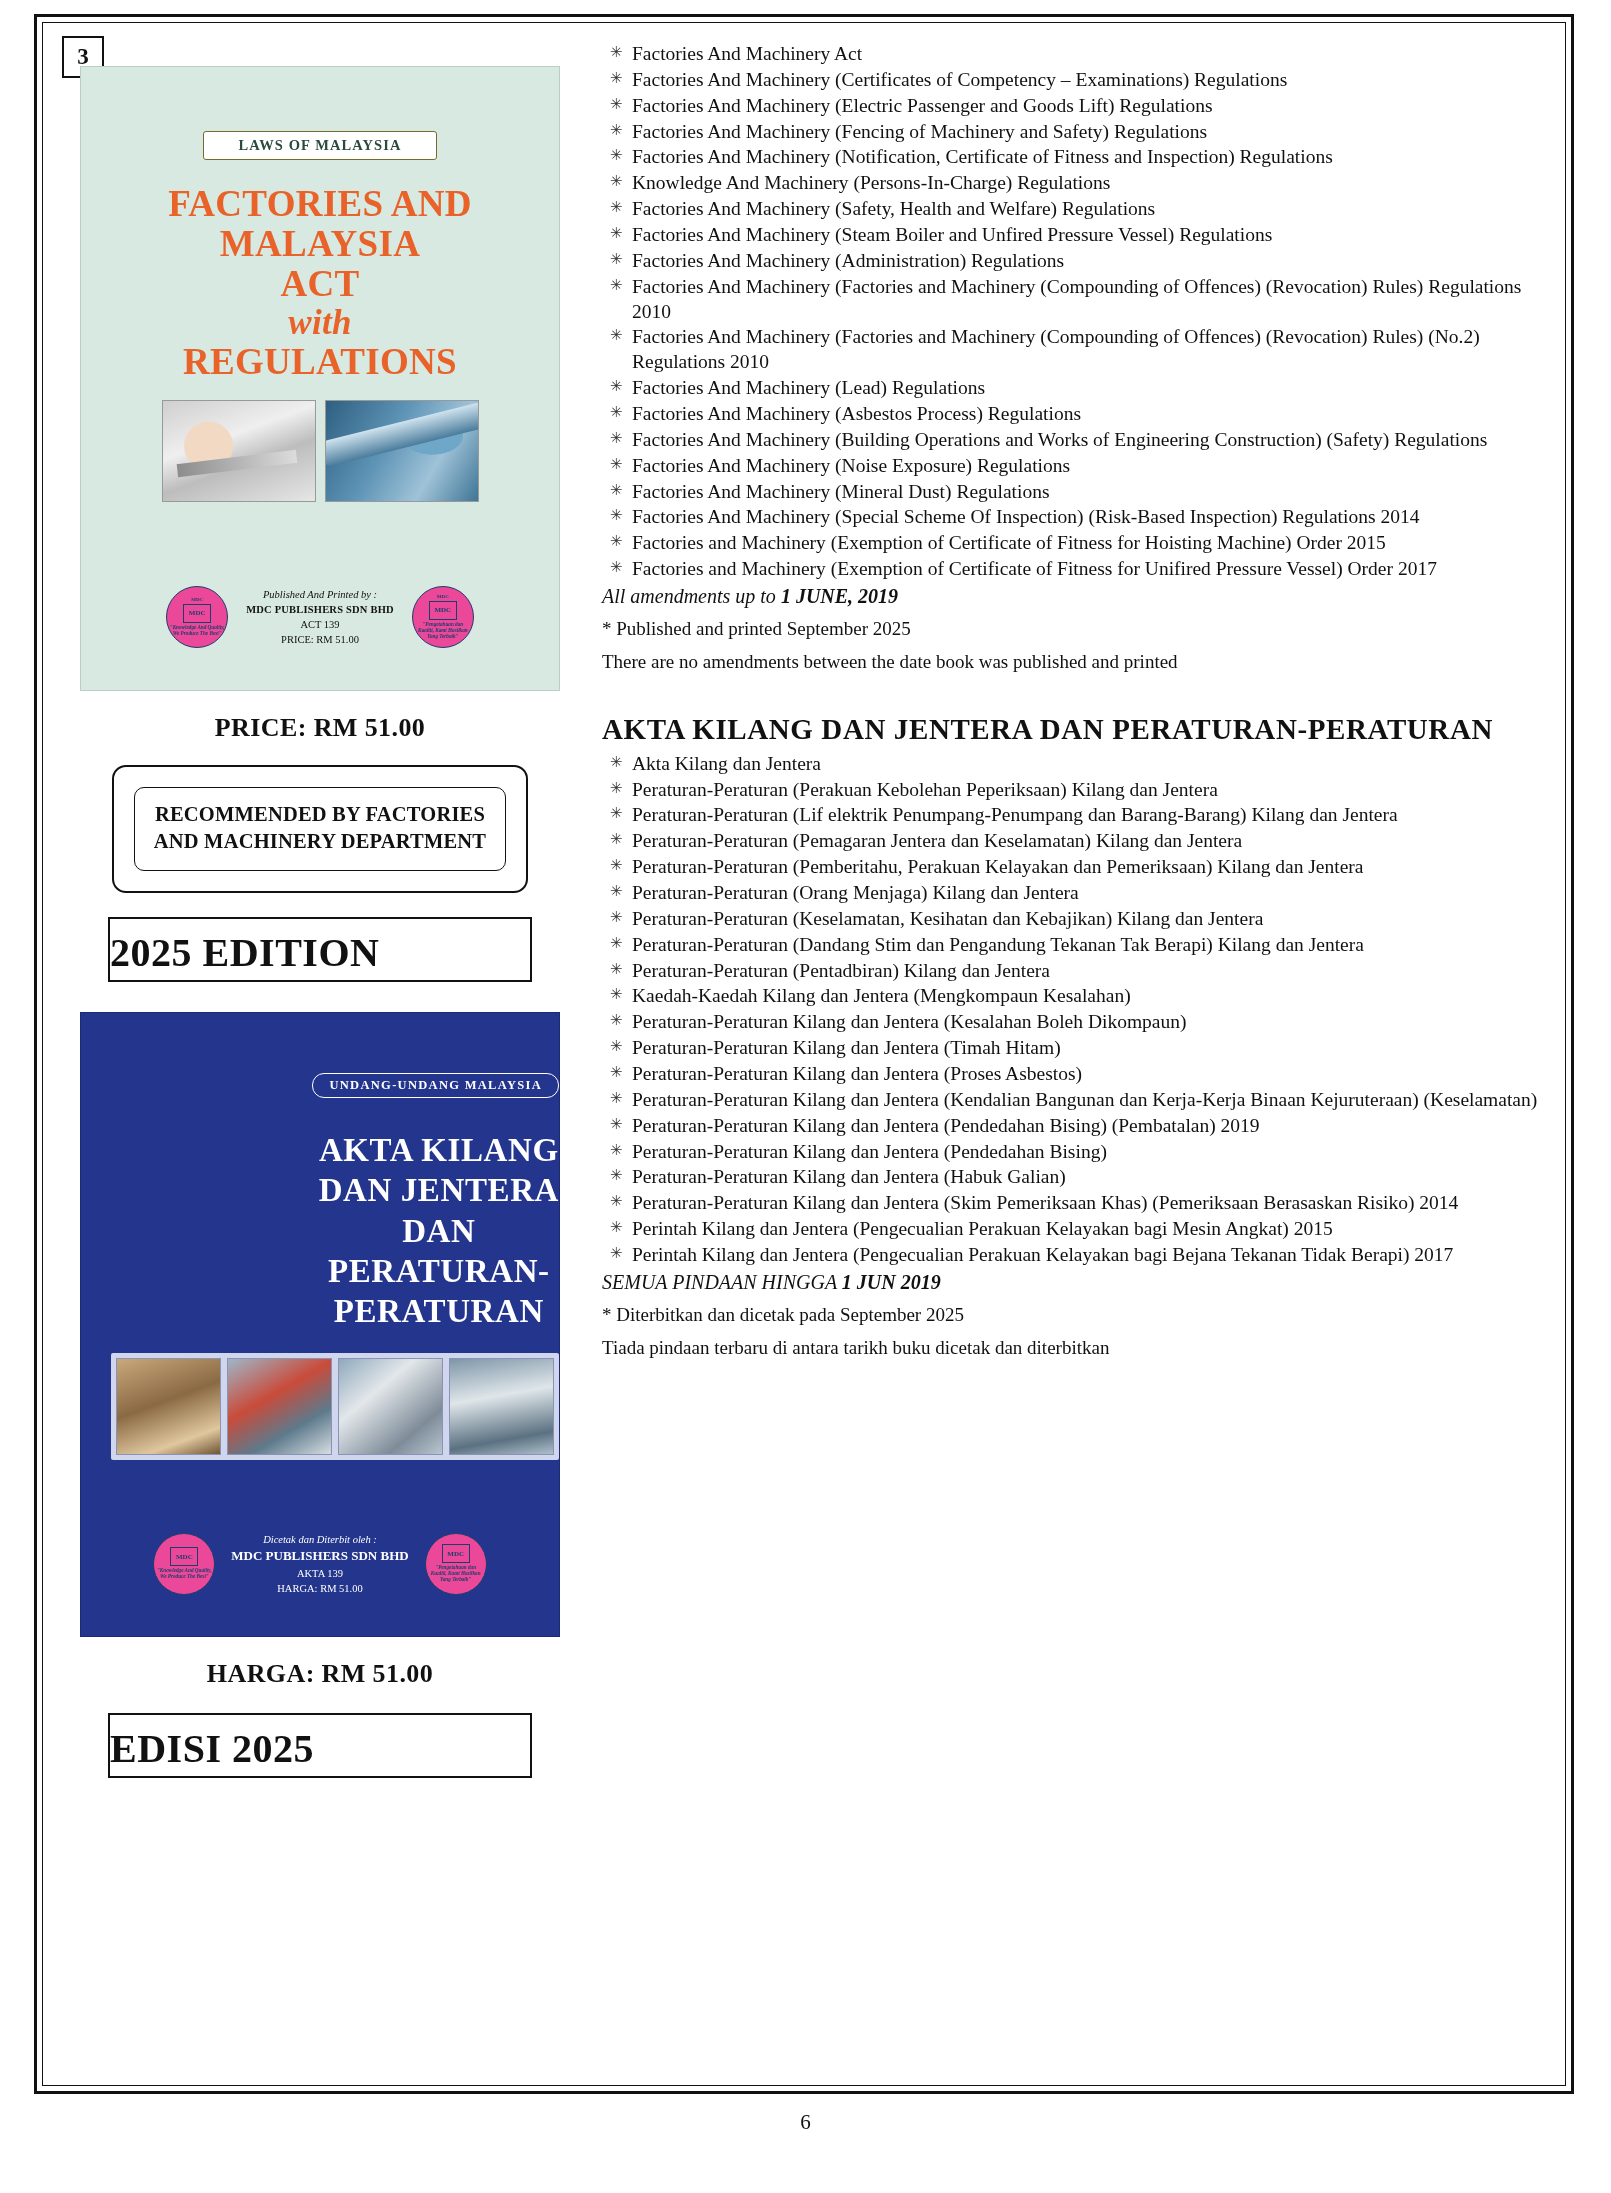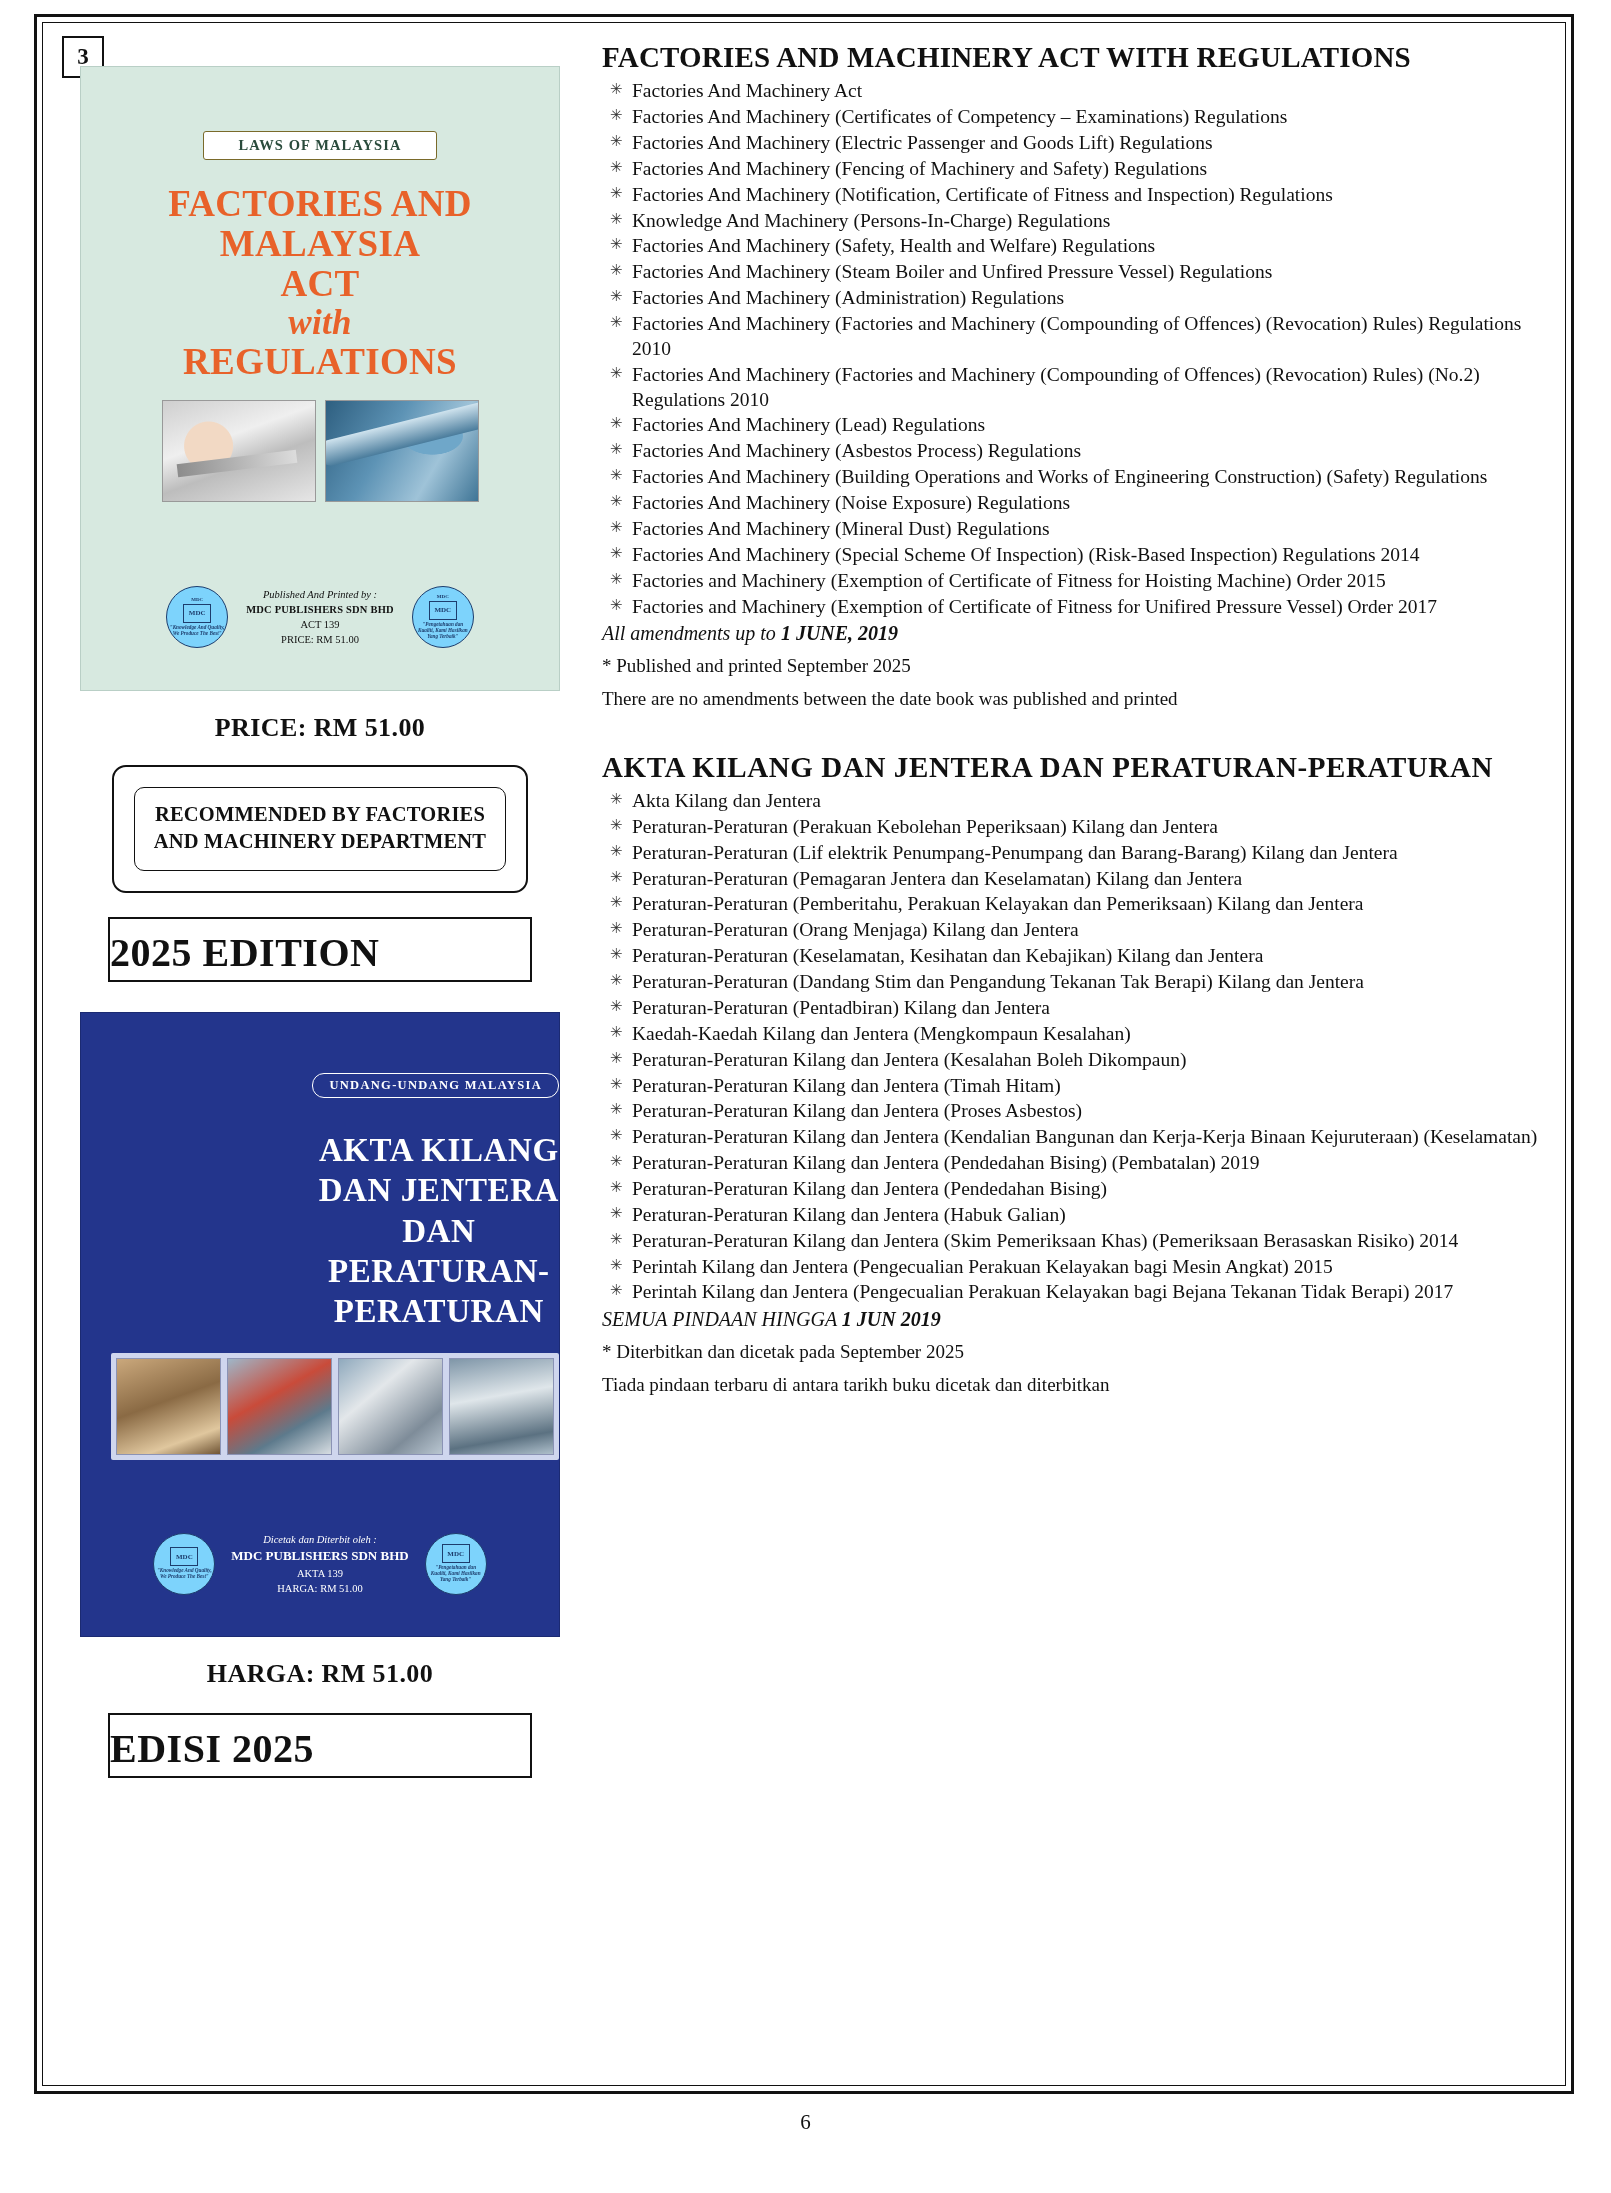--- a/index.html
+++ b/index.html
@@ -167,21 +167,21 @@
     border: 1.5px solid #1d3d6d;
     display: flex;
     flex-direction: column;
     align-items: center;
     justify-content: center;
     font-size: 5px;
     text-align: center;
     color: #1d3d6d;
     line-height: 1.15;
     font-family: "Liberation Serif", serif;
-    background: #7dd3fc;
+    background: #ec4899;
   }
   .seal .seal-core {
     width: 26px; height: 17px;
     border: 1px solid #1d3d6d;
     display: flex;
     align-items: center;
     justify-content: center;
     font-size: 7px;
     font-weight: bold;
     margin-bottom: 2px;
@@ -447,21 +447,20 @@
         </div>
       </div>
 
       <div class="price-line">HARGA: RM 51.00</div>
 
       <div class="edition-box">EDISI 2025</div>
     </div>
 
     <div class="right-col">
 
-      <h1 class="sec-title">FACTORIES AND MACHINERY ACT WITH REGULATIONS</h1>
       <ul class="itemlist" id="list-en">
           <li><span class="star">✳</span><span>Factories And Machinery Act</span></li>
           <li><span class="star">✳</span><span>Factories And Machinery (Certificates of Competency – Examinations) Regulations</span></li>
           <li><span class="star">✳</span><span>Factories And Machinery (Electric Passenger and Goods Lift) Regulations</span></li>
           <li><span class="star">✳</span><span>Factories And Machinery (Fencing of Machinery and Safety) Regulations</span></li>
           <li><span class="star">✳</span><span>Factories And Machinery (Notification, Certificate of Fitness and Inspection) Regulations</span></li>
           <li><span class="star">✳</span><span>Knowledge And Machinery (Persons-In-Charge) Regulations</span></li>
           <li><span class="star">✳</span><span>Factories And Machinery (Safety, Health and Welfare) Regulations</span></li>
           <li><span class="star">✳</span><span>Factories And Machinery (Steam Boiler and Unfired Pressure Vessel) Regulations</span></li>
           <li><span class="star">✳</span><span>Factories And Machinery (Administration) Regulations</span></li>

